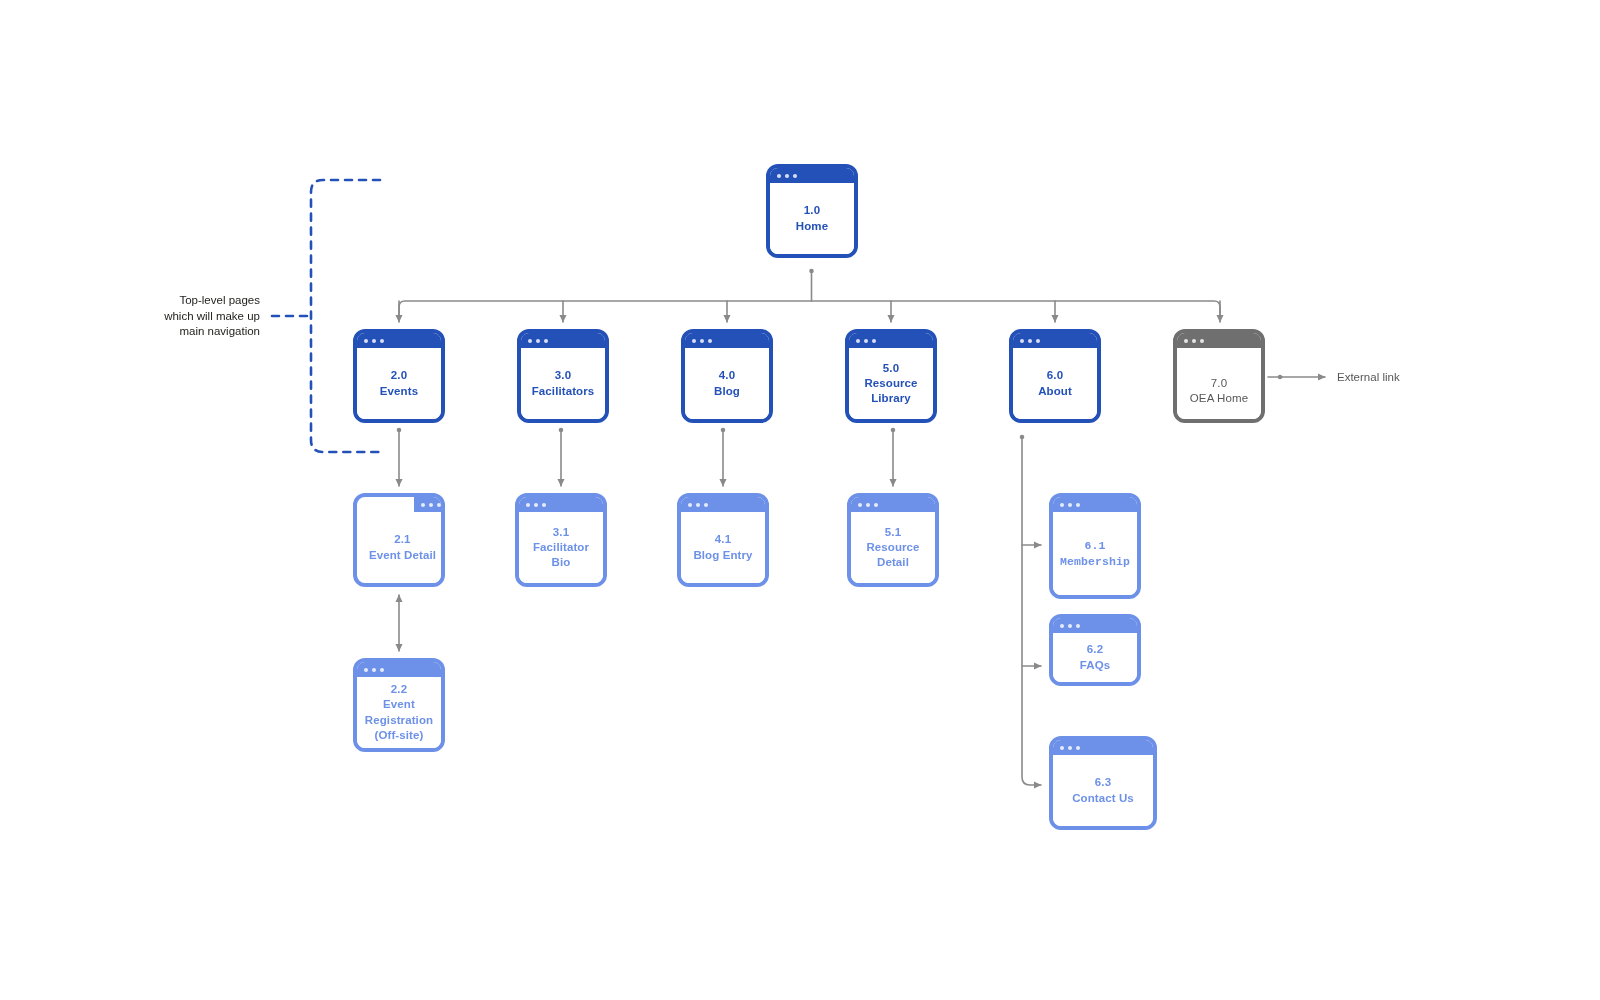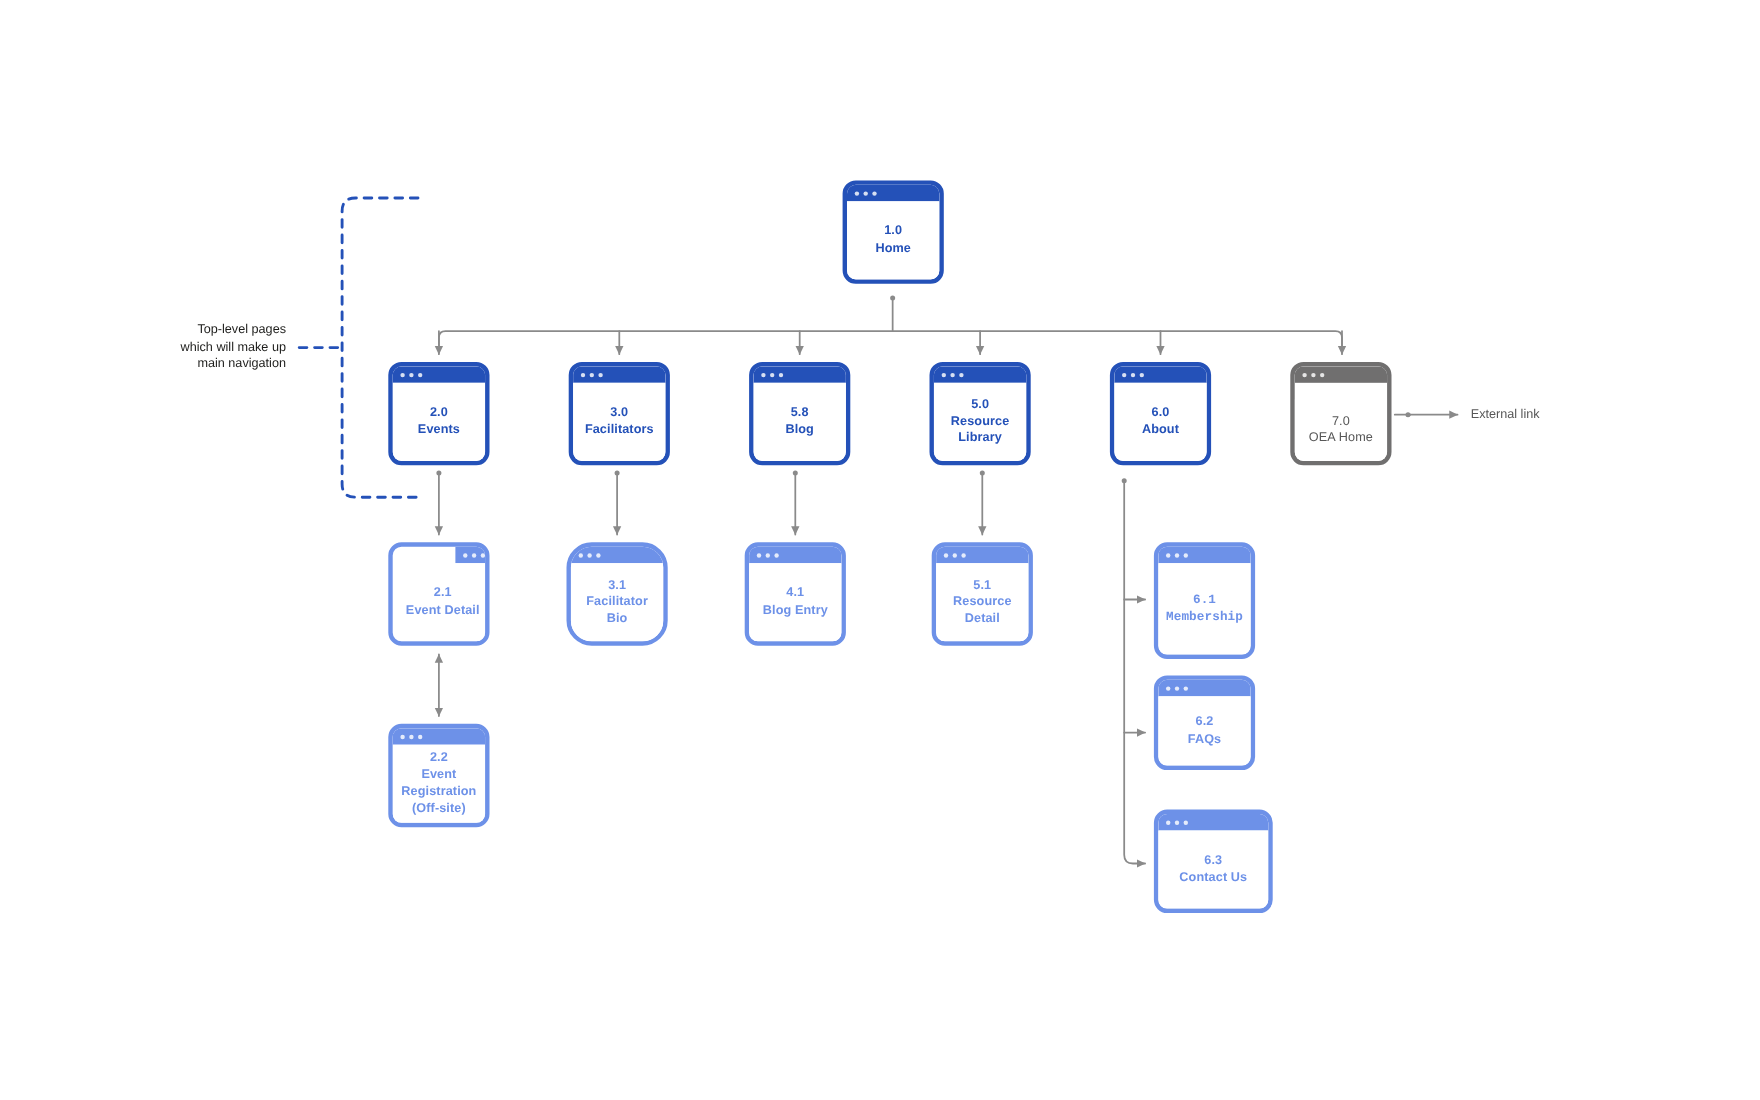--- a/index.html
+++ b/index.html
@@ -204,21 +204,21 @@
           <div class="label">Facilitators</div>
         </div>
       </div>
       <div class="node primary" style="left: 681px; top: 324px; width: 92px; height: 94px;">
         <div class="titlebar">
           <span class="dot"></span>
           <span class="dot"></span>
           <span class="dot"></span>
         </div>
         <div class="body">
-          <div class="num">5.8</div>
+          <div class="num">4.0</div>
           <div class="label">Blog</div>
         </div>
       </div>
       <div class="node primary" style="left: 845px; top: 324px; width: 92px; height: 94px;">
         <div class="titlebar">
           <span class="dot"></span>
           <span class="dot"></span>
           <span class="dot"></span>
         </div>
         <div class="body">
@@ -252,21 +252,21 @@
         <div class="titlebar">
           <span class="dot"></span>
           <span class="dot"></span>
           <span class="dot"></span>
         </div>
         <div class="body">
           <div class="num">2.1</div>
           <div class="label">Event Detail</div>
         </div>
       </div>
-      <div class="node secondary" style="left: 515px; top: 488px; width: 92px; height: 94px; border-radius: 23px;">
+      <div class="node secondary" style="left: 515px; top: 488px; width: 92px; height: 94px;">
         <div class="titlebar">
           <span class="dot"></span>
           <span class="dot"></span>
           <span class="dot"></span>
         </div>
         <div class="body">
           <div class="num">3.1</div>
           <div class="label">Facilitator Bio</div>
         </div>
       </div>
@@ -307,21 +307,21 @@
         <div class="titlebar">
           <span class="dot"></span>
           <span class="dot"></span>
           <span class="dot"></span>
         </div>
         <div class="body">
           <div class="num">2.2</div>
           <div class="label">Event Registration (Off-site)</div>
         </div>
       </div>
-      <div class="node secondary" style="left: 1049px; top: 609px; width: 92px; height: 86px; justify-content: center;">
+      <div class="node secondary" style="left: 1049px; top: 609px; width: 92px; height: 72px; justify-content: center;">
         <div class="titlebar">
           <span class="dot"></span>
           <span class="dot"></span>
           <span class="dot"></span>
         </div>
         <div class="body">
           <div class="num">6.2</div>
           <div class="label">FAQs</div>
         </div>
       </div>

